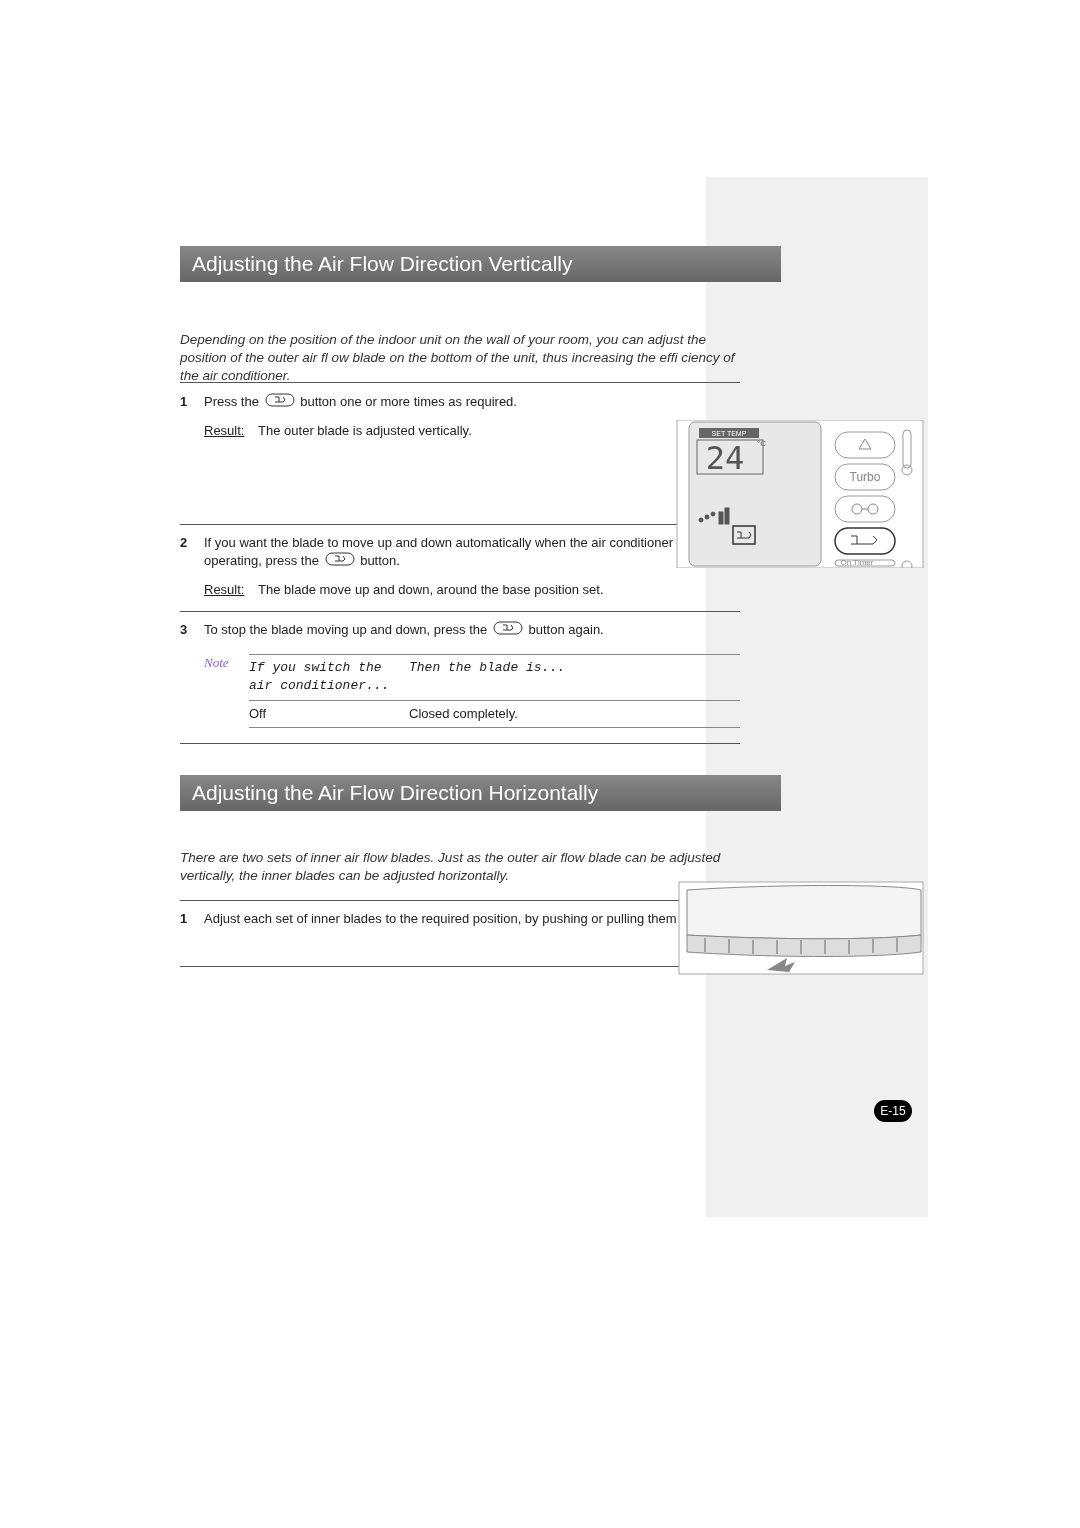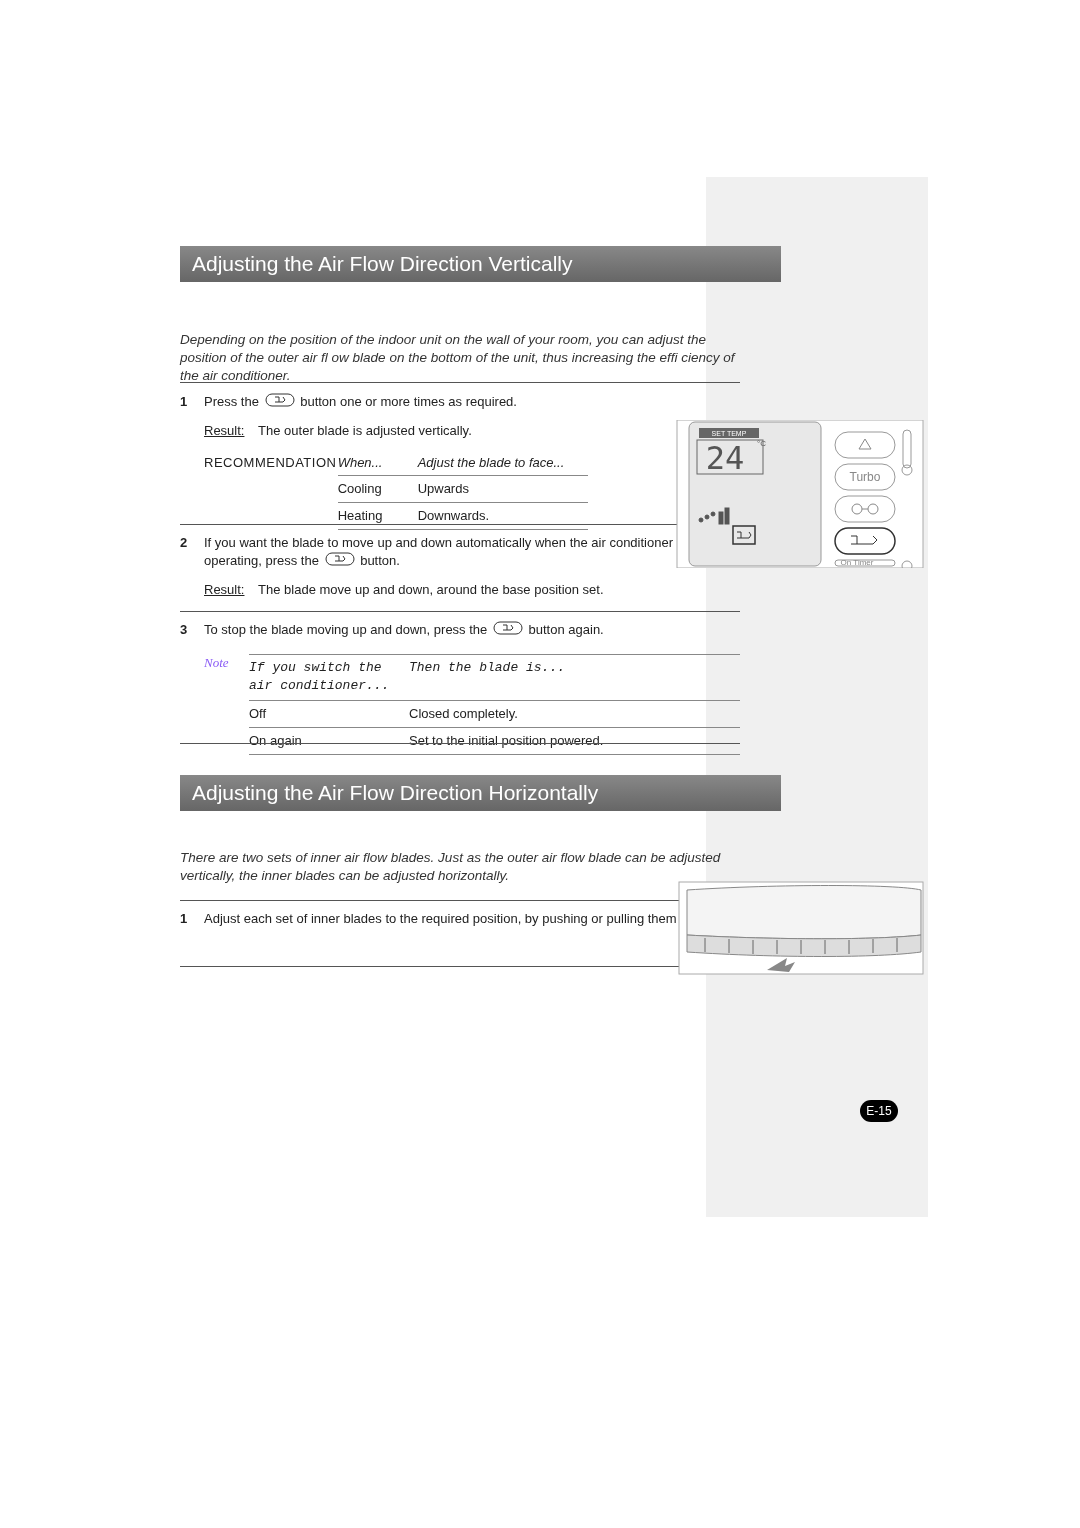--- a/index.html
+++ b/index.html
@@ -141,21 +141,21 @@
     .unit-illus {
       position: absolute;
       top: 880px;
       right: 155px;
       width: 248px;
       height: 96px;
     }
     .page-num {
       position: absolute;
       top: 1100px;
-      right: 182px;
+      right: 168px;
       width: 38px;
       height: 22px;
       background: #000;
       border-radius: 11px;
       color: #fff;
       font-size: 12px;
       display: flex;
       align-items: center;
       justify-content: center;
     }
@@ -191,37 +191,20 @@
             <rect x="1" y="1" width="28" height="12" rx="6" fill="none" stroke="#333"></rect>
             <path d="M10 4 L14 4 L14 9 M10 9 L18 9 M18 4 L20 7 L18 9" stroke="#333" fill="none" stroke-width="1"></path>
           </svg>
         </span>
         <span>button one or more times as required.</span>
         <div class="result-row">
           <span class="result-label">Result:</span>
           <span style="margin-left:10px">The outer blade is adjusted vertically.</span>
         </div>
 
-        <div class="rec-row">
-          <span class="rec-lbl">RECOMMENDATION</span>
-          <div class="rec-table">
-            <div class="rec-hdr">
-              <div class="col-when">When...</div>
-              <div class="col-adj">Adjust the blade to face...</div>
-            </div>
-            <div class="rec-row-d">
-              <div class="col-when">Cooling</div>
-              <div class="col-adj">Upwards</div>
-            </div>
-            <div class="rec-row-d">
-              <div class="col-when">Heating</div>
-              <div class="col-adj">Downwards.</div>
-            </div>
-          </div>
-        </div>
       </div>
     </div>
   </div>
   <div class="hr" style="top:524px"></div>
 
   <div class="content" style="top:534px">
     <div class="step">
       <div class="step-num">2</div>
       <div class="step-body">
         <span>If you want the blade to move up and down automatically when the air conditioner is operating, press the</span>
@@ -259,24 +242,20 @@
             <div class="note-label" style="width:45px">Note</div>
             <div style="flex:1">
               <div class="note-hdr">
                 <div class="col-state">If you switch the air conditioner...</div>
                 <div class="col-blade">Then the blade is...</div>
               </div>
               <div class="note-row-d">
                 <div class="col-state">Off</div>
                 <div class="col-blade">Closed completely.</div>
               </div>
-              <div class="note-row-d">
-                <div class="col-state">On again</div>
-                <div class="col-blade">Set to the initial position powered.</div>
-              </div>
             </div>
           </div>
         </div>
       </div>
     </div>
   </div>
   <div class="hr" style="top:743px"></div>
 
   <div class="heading-bar heading2">
     <span>Adjusting the Air Flow Direction Horizontally</span>

